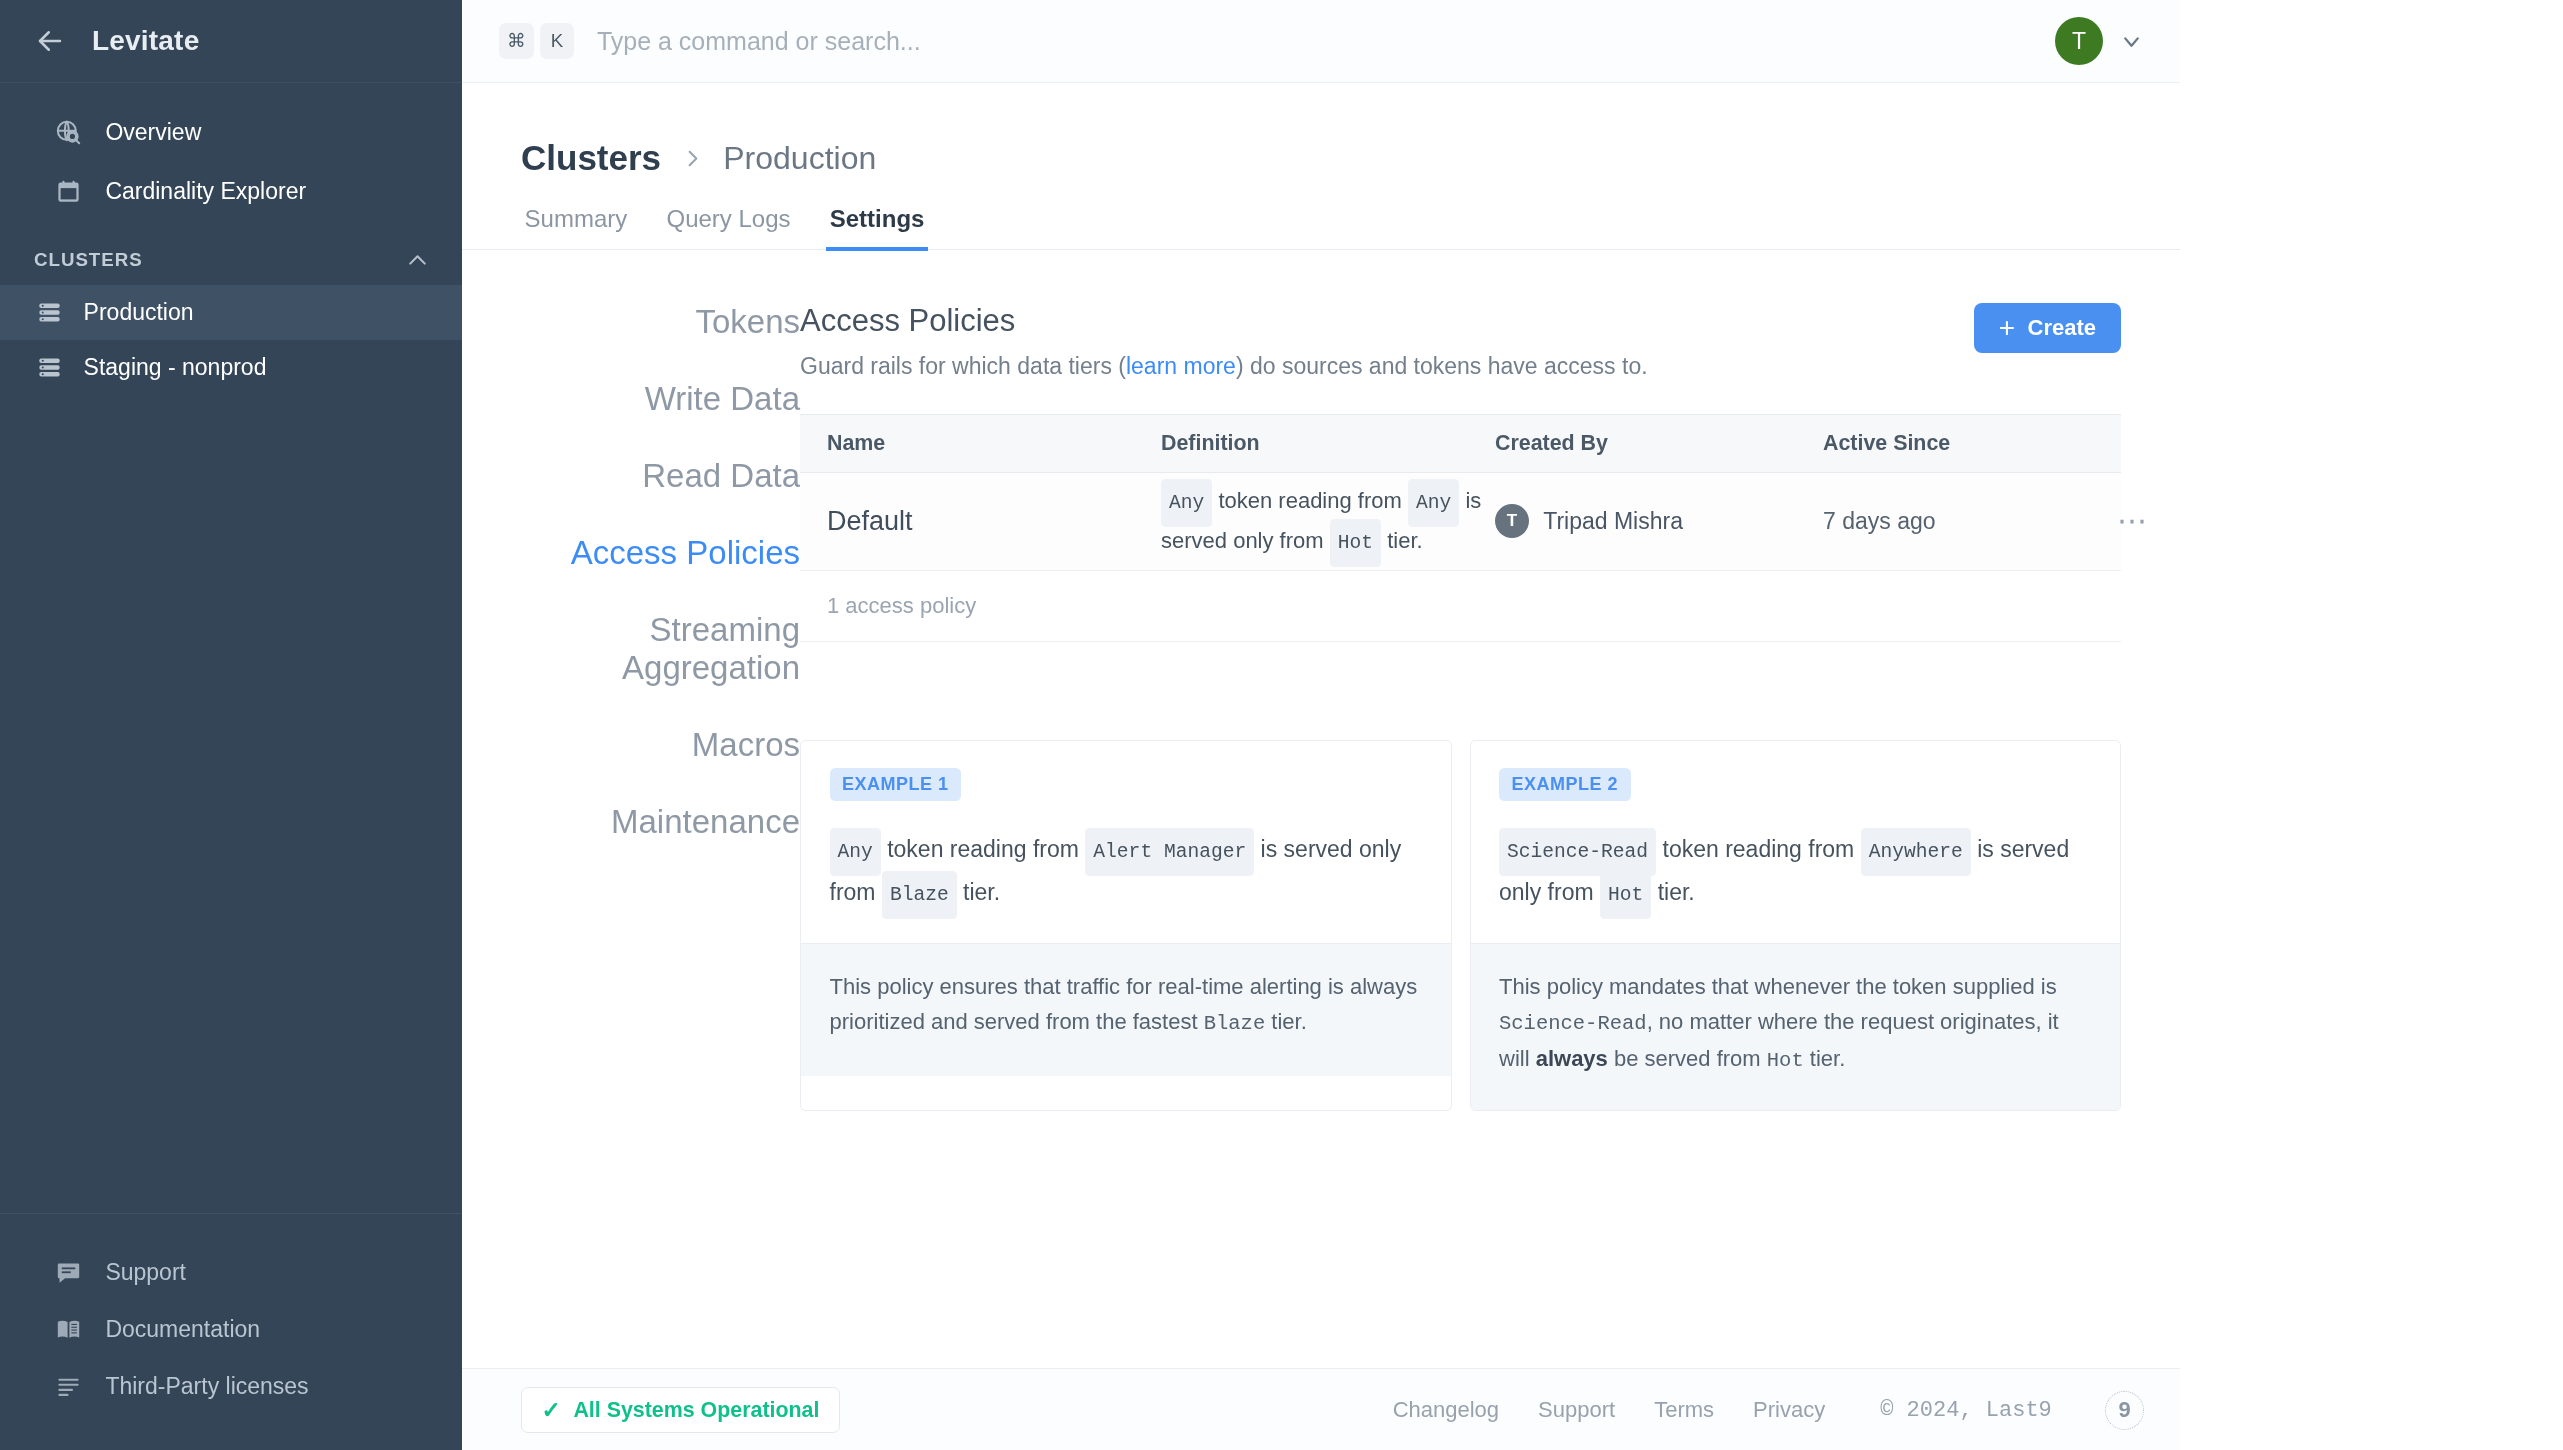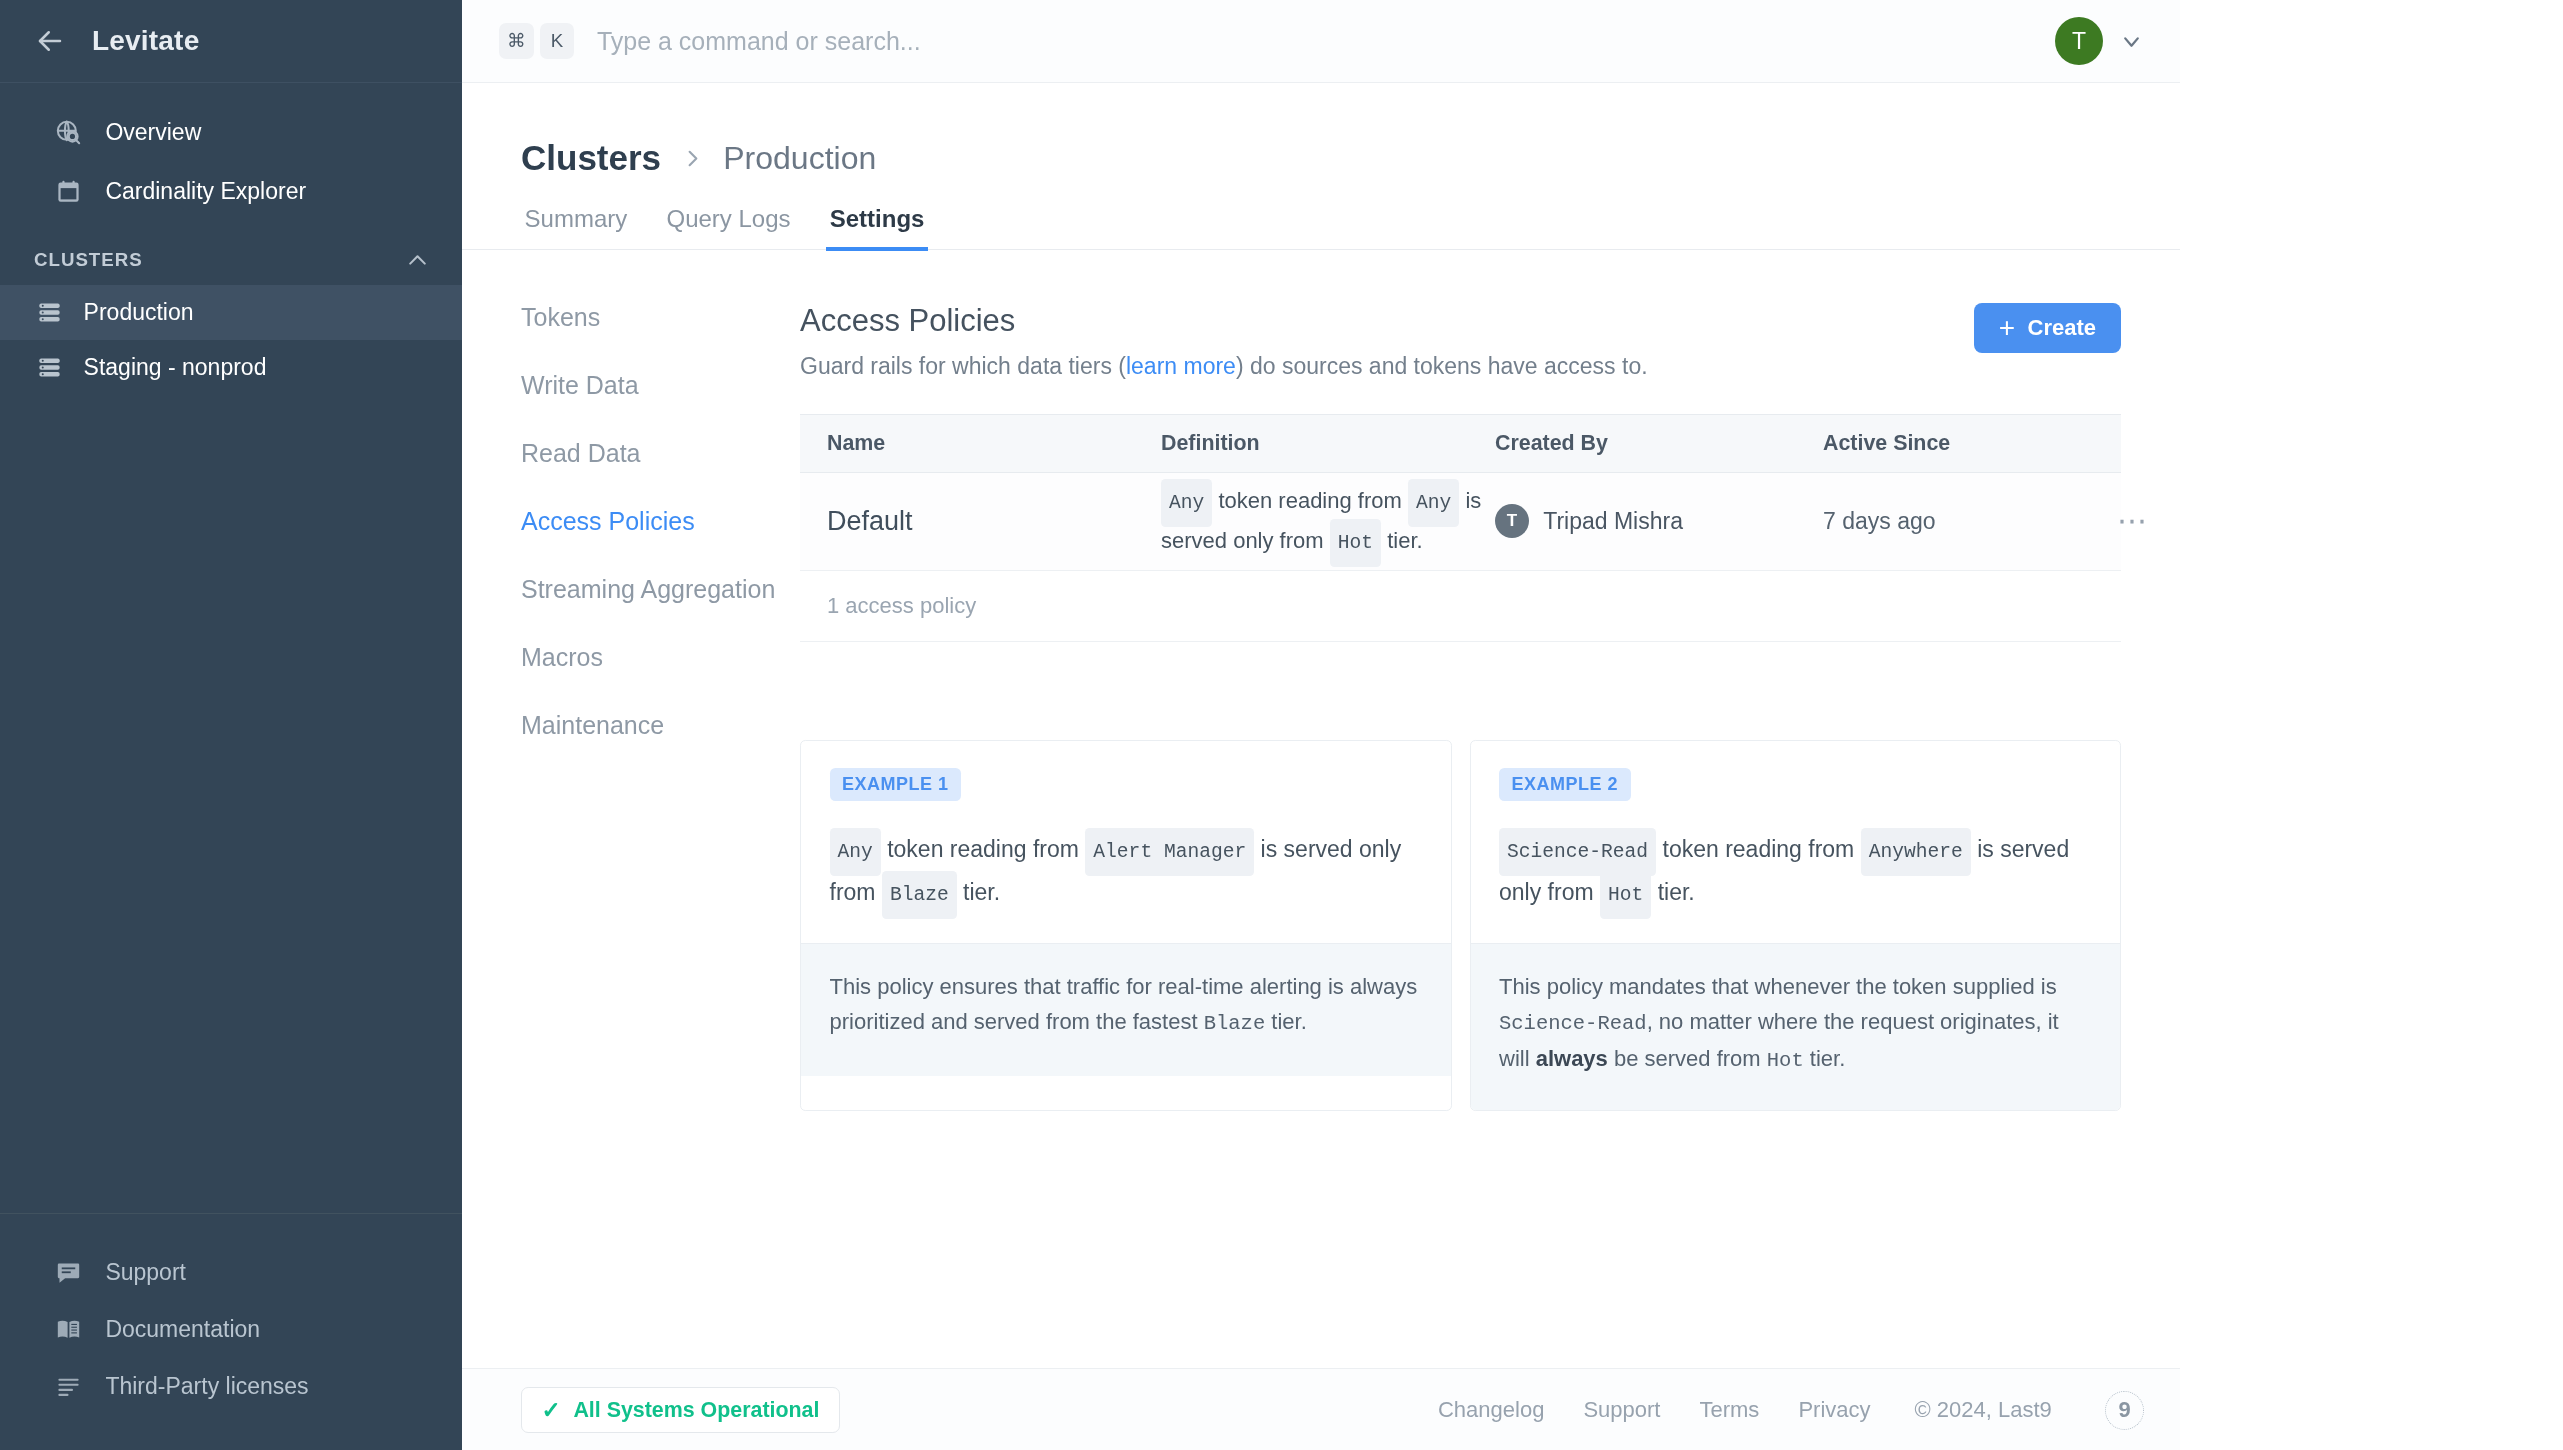--- a/index.html
+++ b/index.html
@@ -138,21 +138,21 @@
   .tab {
     font-size: 24px; color: #8b96a2; padding: 0 3.6px 14.2px 3.6px;
     cursor: pointer; border-bottom: 4.4px solid transparent;
     margin-bottom: -2.7px;
   }
   .tab.active { color: #2d3a47; font-weight: 600; border-bottom-color: #3c8cf5; }
 
   .body-grid { display: flex; padding: 53px 0 0 0; }
   .settings-nav { width: 338px; flex: 0 0 338px; padding-left: 59px; }
   .snav-item {
-    font-size: 25px; color: #8e99a5; margin-bottom: 39px; cursor: pointer;
+    font-size: 33px; color: #8e99a5; margin-bottom: 39px; cursor: pointer; text-align: right;
   }
   .snav-item.active { color: #3c8cf5; }
 
   .panel { flex: 1 1 auto; padding-right: 59px; min-width: 0; }
   .panel-head { display: flex; align-items: flex-start; justify-content: space-between; }
   .panel-title { font-size: 31px; color: #45525f; font-weight: 400; }
   .panel-sub { font-size: 23px; color: #737f8c; margin-top: 14.2px; }
   .panel-sub a { color: #3c8cf5; text-decoration: none; cursor: pointer; }
 
   .btn-create {
@@ -247,21 +247,21 @@
   .status-pill {
     border: 0.9px solid #e4e8ec; border-radius: 7.1px;
     height: 46px; padding: 0 19.6px;
     display: flex; align-items: center; gap: 12.5px;
     font-size: 21.4px; font-weight: 700; color: #10c08b; cursor: pointer;
     background: #fff;
   }
   .status-pill .chk { font-size: 23px; }
   .foot-links { display: flex; align-items: center; gap: 39px; }
   .foot-links a { font-size: 22px; color: #97a2ae; text-decoration: none; cursor: pointer; }
-  .copy { font-size: 22px; color: #97a2ae; margin-left: 5px; }
+  .copy { font-size: 22px; color: #97a2ae; margin-left: 16px; font-family: Liberation Mono, monospace; }
   .l9 {
     width: 39px; height: 39px; border-radius: 50%;
     border: 1.8px dotted #b6c0ca; color: #8a96a2;
     display: flex; align-items: center; justify-content: center;
     font-size: 22px; font-weight: 700; margin-left: 14.2px;
   }
 </style>
 </head>
 <body>
 

